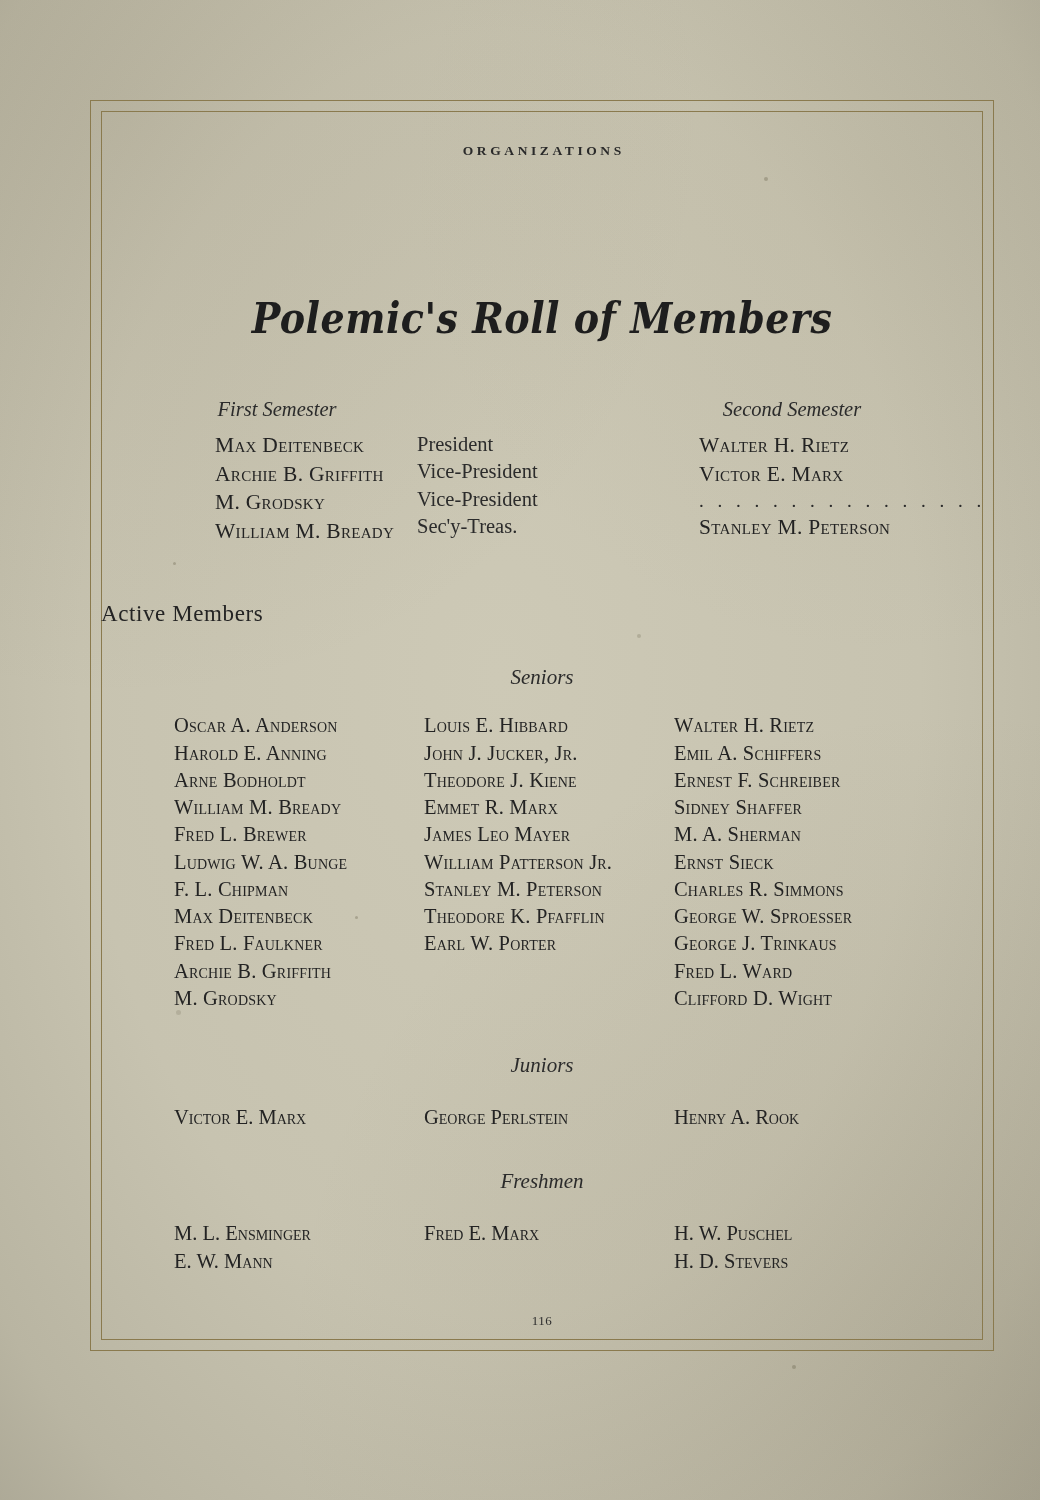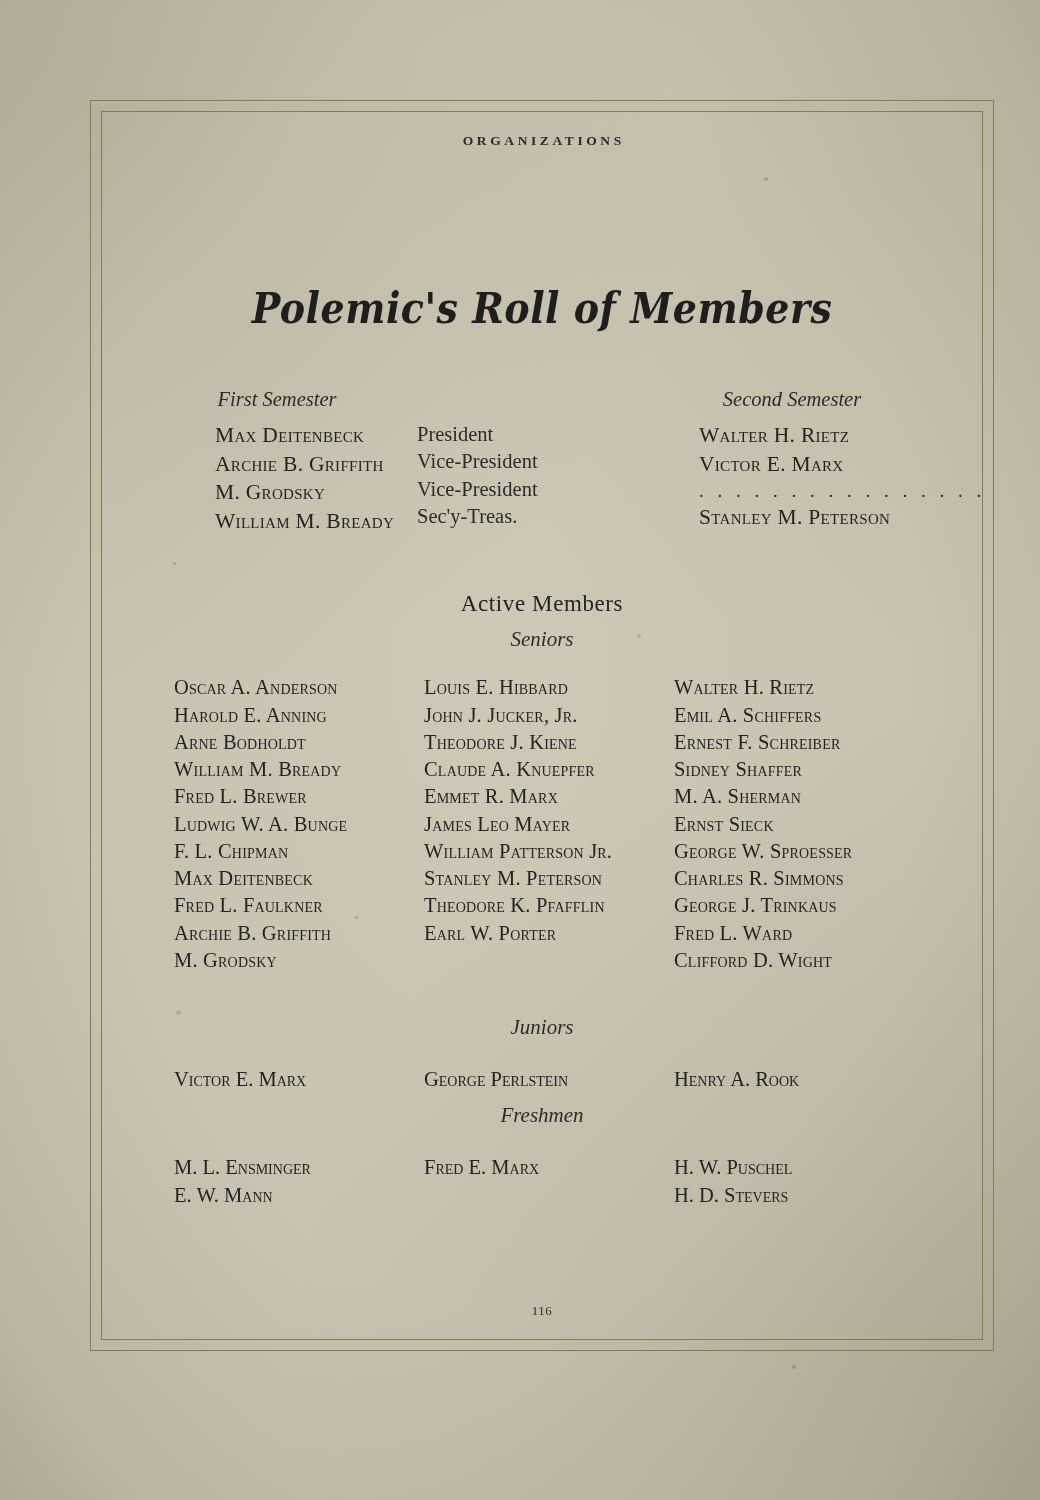--- a/index.html
+++ b/index.html
@@ -53,21 +53,21 @@
     top: 111px;
     width: 882px;
     height: 1229px;
     border: 1.5px solid #8a7a4e;
     box-sizing: border-box;
   }
 
   .content {
     position: absolute;
     left: 101px;
-    top: 112px;
+    top: 122px;
     width: 882px;
     height: 1229px;
     box-sizing: border-box;
   }
 
   .running-head {
     text-align: center;
     margin-top: 21px;
     font-family: "Liberation Serif", serif;
     font-size: 13.5px;
@@ -114,31 +114,31 @@
     white-space: nowrap;
   }
   .officers .left-col { text-align: left; padding-left: 68px; }
   .officers .mid-col { text-align: left; padding-left: 10px; font-variant: normal; }
   .officers .mid-col div { font-size: 20.5px; line-height: 1.33; color: #2b2b2b; }
   .officers .right-col { text-align: left; padding-left: 52px; }
   .officers .left-col div, .officers .right-col div { line-height: 1.33; }
   .dots { letter-spacing: 4.5px; font-size: 19px; color: #2b2b2b; }
 
   .section-head {
-    text-align: center;
+    text-align: left;
     font-size: 23px;
     margin-top: 56px;
     color: #242424;
     letter-spacing: 0.6px;
   }
   .sub-head {
     text-align: center;
     font-size: 21px;
     font-style: italic;
-    margin-top: 10px;
+    margin-top: 38px;
     color: #2b2b2b;
   }
 
   .members-grid {
     margin-top: 22px;
     display: grid;
     grid-template-columns: 250px 250px 250px;
     justify-content: center;
     padding-left: 14px;
   }
@@ -240,37 +240,36 @@
       <div>F. L. Chipman</div>
       <div>Max Deitenbeck</div>
       <div>Fred L. Faulkner</div>
       <div>Archie B. Griffith</div>
       <div>M. Grodsky</div>
     </div>
     <div class="mcol">
       <div>Louis E. Hibbard</div>
       <div>John J. Jucker, Jr.</div>
       <div>Theodore J. Kiene</div>
-      <div>Claude A. Knuepfer</div>
       <div>Emmet R. Marx</div>
       <div>James Leo Mayer</div>
       <div>William Patterson Jr.</div>
       <div>Stanley M. Peterson</div>
       <div>Theodore K. Pfafflin</div>
       <div>Earl W. Porter</div>
     </div>
     <div class="mcol">
       <div>Walter H. Rietz</div>
       <div>Emil A. Schiffers</div>
       <div>Ernest F. Schreiber</div>
       <div>Sidney Shaffer</div>
       <div>M. A. Sherman</div>
       <div>Ernst Sieck</div>
+      <div>Charles R. Simmons</div>
       <div>George W. Sproesser</div>
-      <div>Charles R. Simmons</div>
       <div>George J. Trinkaus</div>
       <div>Fred L. Ward</div>
       <div>Clifford D. Wight</div>
     </div>
   </div>
 
   <div class="sub-head" style="margin-top:41px;">Juniors</div>
 
   <div class="juniors-grid">
     <div class="mcol">

